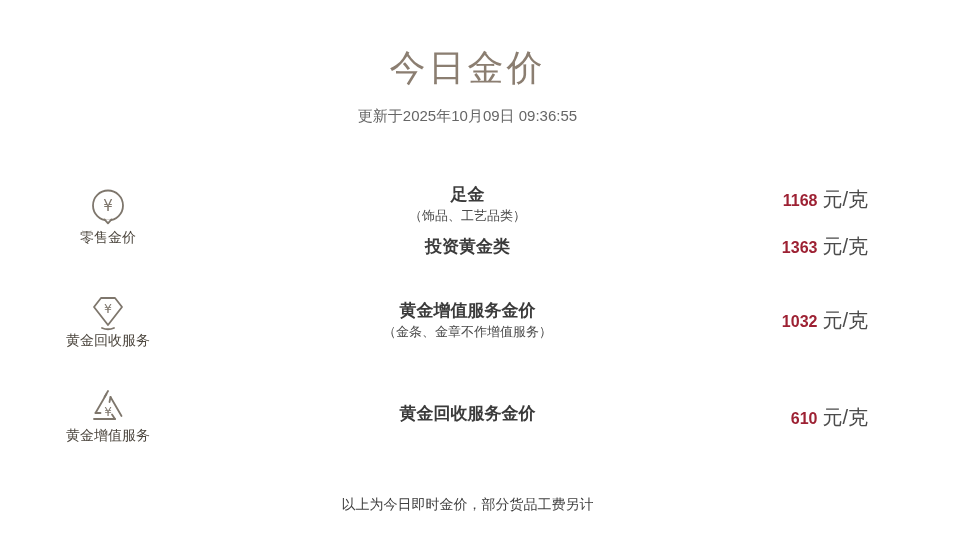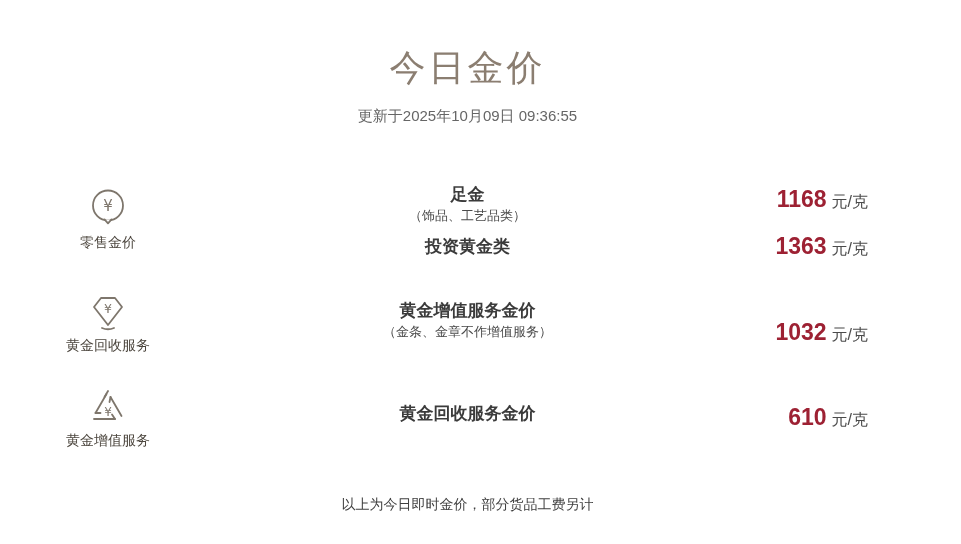--- a/index.html
+++ b/index.html
@@ -17,38 +17,38 @@
 
   
   .sections { margin-top:54px; }
   .section { position:relative; width:961px; }
   .section-1 { height:75px; margin-bottom:46px; }
   .section-2 { height:58px; margin-bottom:45px; }
   .section-3 { height:26px; }
 
   .icon-block { position:absolute; left:60px; width:96px; text-align:center; }
   .icon-block svg { display:block; margin:0 auto; }
-  .icon-label { margin-top:5px; font-size:14px; line-height:18px; color:#4c463e; }
+  .icon-label { font-size:14px; line-height:18px; color:#4c463e; }
   .s1 .icon-block { top:8px; }
   .s2 .icon-block { top:-10px; }
   .s3 .icon-block { top:-18px; }
 
   .row-center { text-align:center; }
   .row-title { font-size:17px; line-height:20px; font-weight:600; color:#3b3b3b; }
   .row-note { margin-top:2px; font-size:13px; line-height:18px; color:#4a4a4a; }
   .row-note:empty { display:none; }
   .row-2 { margin-top:12px; }
   .pad-top { padding-top:5px; }
 
   .price { position:absolute; right:93px; white-space:nowrap; }
-  .price .num { font-size:23px; line-height:26px; font-weight:700; color:#9d2133; }
-  .price .unit { font-size:16px; color:#4b4b4b; margin-left:5px; }
+  .price .num { font-size:16px; line-height:26px; font-weight:700; color:#9d2133; }
+  .price .unit { font-size:20px; color:#4b4b4b; margin-left:5px; }
   .price-1a { top:6px; }
   .price-1b { top:53px; }
-  .price-2 { top:18px; }
+  .price-2 { top:6px; }
   .price-3 { top:0px; }
 
   
   .footer { margin-top:64px; text-align:center; font-size:14px;
     line-height:20px; color:#3f3f3f; }
 
   .icon-stroke { stroke:#7e766c; stroke-width:1.8; fill:none;
     stroke-linecap:round; stroke-linejoin:round; }
   .icon-glyph { fill:#7e766c; font-family:"DejaVu Sans",sans-serif; font-weight:400; }
 </style>

